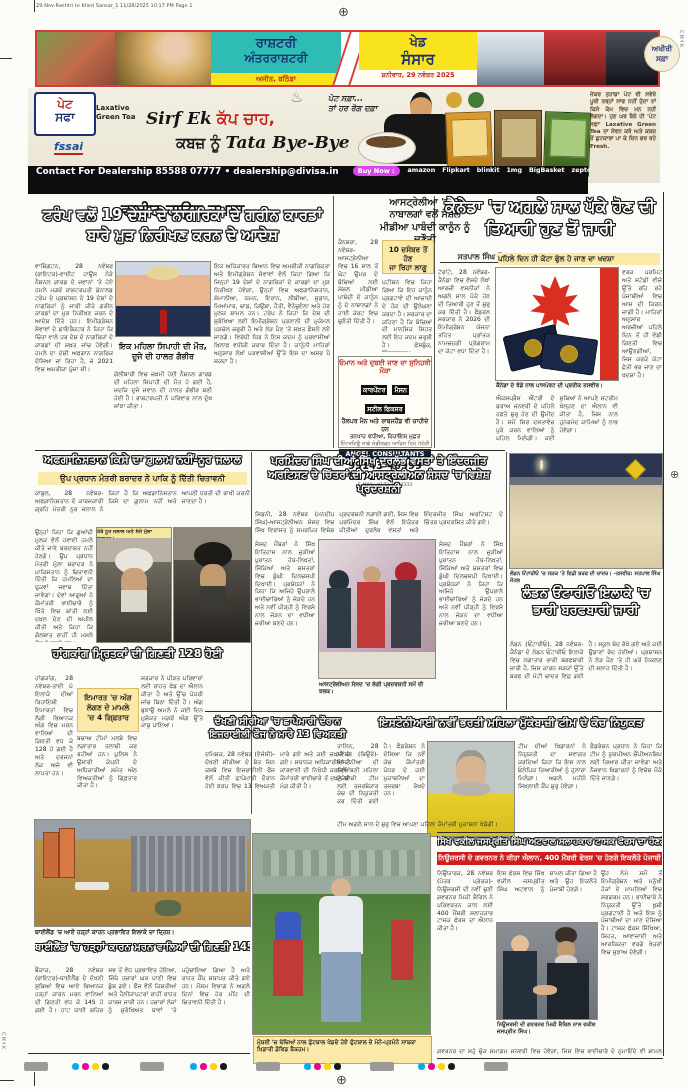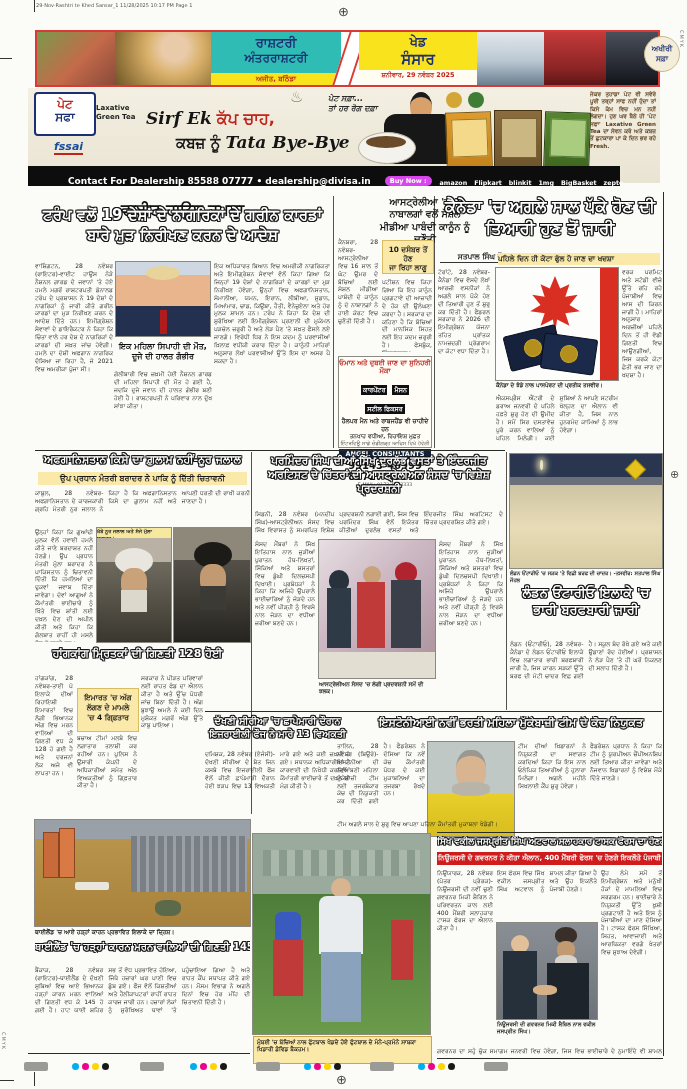--- a/index.html
+++ b/index.html
@@ -102,21 +102,21 @@
       <div style="margin:6px 5px;width:34px;height:36px;background:#f5d98a;border:1px solid #9a7a2e;"></div>
     </div>
     <div class="abs" style="left:466px;top:22px;width:46px;height:66px;background:linear-gradient(180deg,#8a6c3e,#6b5128);border:1px solid #443312;">
       <div style="margin:7px 6px;width:34px;height:38px;background:#cbb781;border:1px solid #7a6436;"></div>
     </div>
     <div class="abs" style="left:516px;top:24px;width:44px;height:62px;background:linear-gradient(180deg,#55862f,#3c641e);border:1px solid #24420f;transform:rotate(2deg);">
       <div style="margin:6px 5px;width:34px;height:36px;background:#a9cc7e;border:1px solid #5a7c3a;"></div>
     </div>
     <div class="abs bt" style="left:562px;top:3px;width:66px;height:74px;font-size:5.6px;color:#5a3a18;font-weight:700;">ਜੇਕਰ ਤੁਹਾਡਾ ਪੇਟ ਵੀ ਸਵੇਰੇ ਪੂਰੀ ਤਰ੍ਹਾਂ ਸਾਫ ਨਹੀਂ ਹੁੰਦਾ ਤਾਂ ਕਿਸੇ ਕੰਮ ਵਿਚ ਮਨ ਨਹੀਂ ਲੱਗਦਾ। ਹੁਣ ਘਰ ਬੈਠੇ ਹੀ 'ਪੇਟ ਸਫਾ' Laxative Green Tea ਦਾ ਸੇਵਨ ਕਰੋ ਅਤੇ ਕਬਜ਼ ਤੋਂ ਛੁਟਕਾਰਾ ਪਾ ਕੇ ਦਿਨ ਭਰ ਰਹੋ Fresh.</div>
 
-    <div class="abs" style="left:0;top:78px;width:560px;height:20px;background:#0d0d0d;color:#fff;display:flex;align-items:flex-end;padding-left:32px;">
+    <div class="abs" style="left:0;top:78px;width:560px;height:28px;background:#0d0d0d;color:#fff;display:flex;align-items:flex-start;">
       <div style="font-size:9px;font-weight:800;padding-left:8px;white-space:nowrap;">Contact For Dealership 85588 07777 • dealership@divisa.in</div>
       <div style="margin-left:14px;background:#d946ef;border-radius:7px;font-size:6.5px;font-weight:800;padding:1px 5px;white-space:nowrap;">Buy Now :</div>
       <div style="display:flex;gap:7px;margin-left:8px;font-size:6.3px;font-weight:700;">
         <span>amazon</span>
         <span>Flipkart</span>
         <span>blinkit</span>
         <span>1mg</span>
         <span>BigBasket</span>
         <span>zepto</span>
       </div>

